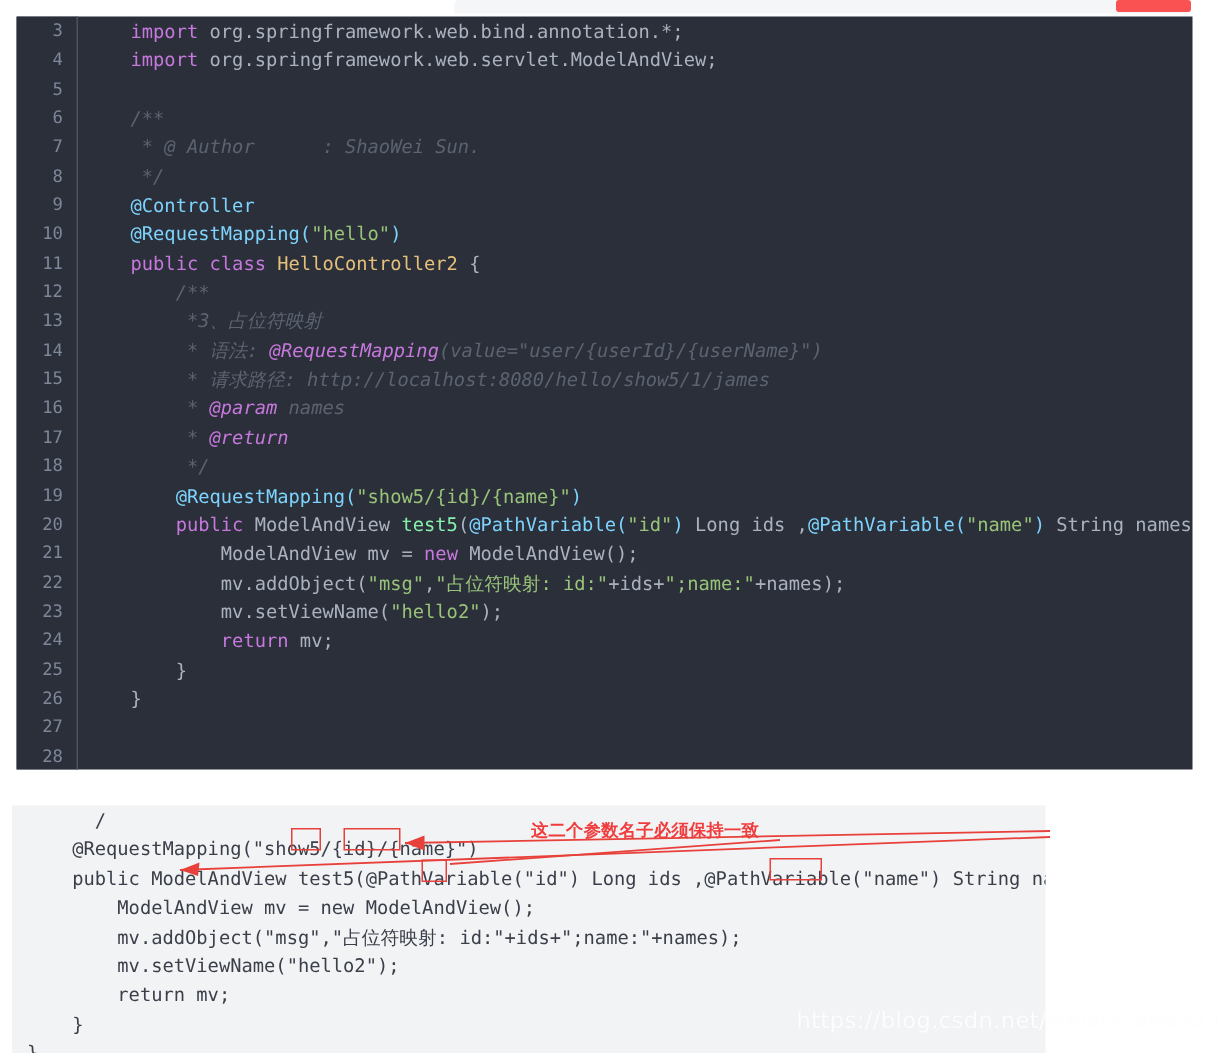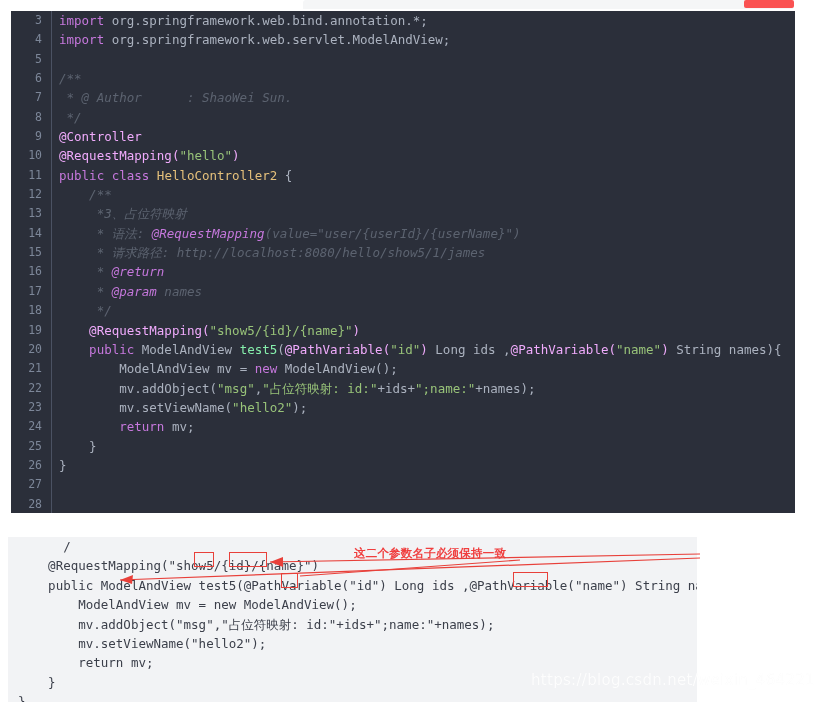--- a/index.html
+++ b/index.html
@@ -58,38 +58,39 @@
     position: absolute;
     left: 40px; top: 0;
     right: 0; bottom: 0;
   }
   .dk-line {
     height: 19.35px;
     line-height: 19.35px;
     font-size: 12.5px;
     white-space: pre;
     letter-spacing: 0px;
+    margin-left: 28px;
   }
   .dk-num {
     height: 19.35px;
     line-height: 19.35px;
     font-size: 11.5px;
     color: #7d8799;
     text-align: right;
     padding-right: 9px;
     white-space: pre;
   }
   .dk-code {
     padding-left: 8px;
     color: #abb2bf;
   }
 
   
   .t-kw   { color: #c678dd; }
-  .t-ann  { color: #f0abfc; }
+  .t-ann  { color: #7dd3fc; }
   .t-cls  { color: #e5c07b; }
   .t-fn   { color: #86efac; }
   .t-str  { color: #98c379; }
   .t-cmt  { color: #5c6370; font-style: italic; }
   .t-tag  { color: #c678dd; font-style: italic; font-weight: normal; }
   .t-var  { color: #abb2bf; }
   .t-punc { color: #abb2bf; }
 
   
   #light-block {
@@ -195,22 +196,22 @@
     <div class="dk-line dk-code"><span class="t-cmt">/**</span></div>
     <div class="dk-line dk-code"><span class="t-cmt"> * @ Author      : ShaoWei Sun.</span></div>
     <div class="dk-line dk-code"><span class="t-cmt"> */</span></div>
     <div class="dk-line dk-code"><span class="t-ann">@Controller</span></div>
     <div class="dk-line dk-code"><span class="t-ann">@RequestMapping(</span><span class="t-str">"hello"</span><span class="t-ann">)</span></div>
     <div class="dk-line dk-code"><span class="t-kw">public</span> <span class="t-kw">class</span> <span class="t-cls">HelloController2</span> <span class="t-punc">{</span></div>
     <div class="dk-line dk-code"><span class="t-cmt">    /**</span></div>
     <div class="dk-line dk-code"><span class="t-cmt">     *3、占位符映射</span></div>
     <div class="dk-line dk-code"><span class="t-cmt">     * 语法: </span><span class="t-tag">@RequestMapping</span><span class="t-cmt">(value="user/{userId}/{userName}")</span></div>
     <div class="dk-line dk-code"><span class="t-cmt">     * 请求路径: http://localhost:8080/hello/show5/1/james</span></div>
+    <div class="dk-line dk-code"><span class="t-cmt">     * </span><span class="t-tag">@param</span><span class="t-cmt"> names</span></div>
     <div class="dk-line dk-code"><span class="t-cmt">     * </span><span class="t-tag">@return</span></div>
-    <div class="dk-line dk-code"><span class="t-cmt">     * </span><span class="t-tag">@param</span><span class="t-cmt"> names</span></div>
     <div class="dk-line dk-code"><span class="t-cmt">     */</span></div>
     <div class="dk-line dk-code">    <span class="t-ann">@RequestMapping(</span><span class="t-str">"show5/{id}/{name}"</span><span class="t-ann">)</span></div>
     <div class="dk-line dk-code">    <span class="t-kw">public</span> <span class="t-var">ModelAndView</span> <span class="t-fn">test5</span><span class="t-punc">(</span><span class="t-ann">@PathVariable(</span><span class="t-str">"id"</span><span class="t-ann">)</span> <span class="t-var">Long ids ,</span><span class="t-ann">@PathVariable(</span><span class="t-str">"name"</span><span class="t-ann">)</span> <span class="t-var">String names</span><span class="t-punc">){</span></div>
     <div class="dk-line dk-code">        <span class="t-var">ModelAndView mv</span> <span class="t-punc">=</span> <span class="t-kw">new</span> <span class="t-var">ModelAndView();</span></div>
     <div class="dk-line dk-code">        <span class="t-var">mv.addObject(</span><span class="t-str">"msg"</span><span class="t-punc">,</span><span class="t-str">"占位符映射: id:"</span><span class="t-punc">+</span><span class="t-var">ids</span><span class="t-punc">+</span><span class="t-str">";name:"</span><span class="t-punc">+</span><span class="t-var">names);</span></div>
     <div class="dk-line dk-code">        <span class="t-var">mv.setViewName(</span><span class="t-str">"hello2"</span><span class="t-var">);</span></div>
     <div class="dk-line dk-code">        <span class="t-kw">return</span> <span class="t-var">mv;</span></div>
     <div class="dk-line dk-code">    <span class="t-punc">}</span></div>
     <div class="dk-line dk-code"><span class="t-punc">}</span></div>
   </div>

